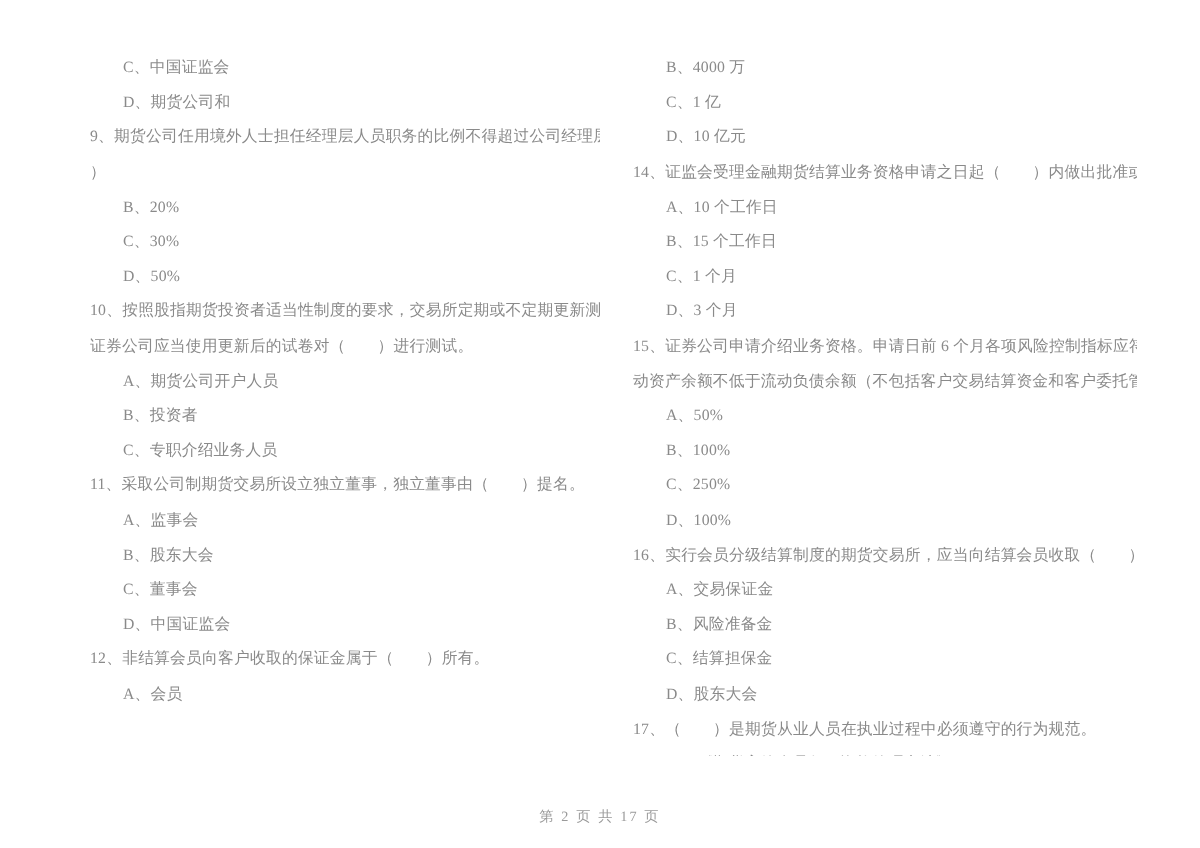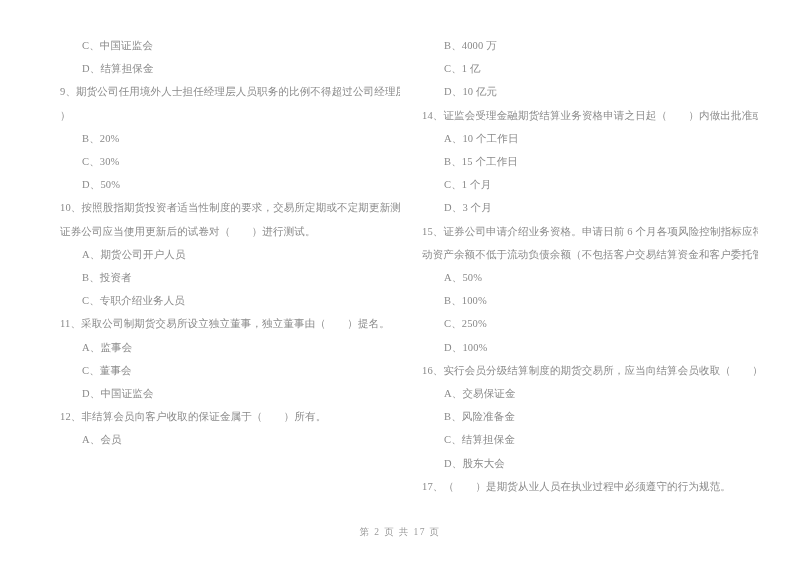--- a/index.html
+++ b/index.html
@@ -63,58 +63,59 @@
     color: #8a8a8a;
     padding-left: 22px;
     white-space: nowrap;
   }
   .opt-wide { padding-left: 24px; }
 
   .footer {
     position: absolute;
     left: 0;
     right: 0;
-    bottom: 26px;
+    bottom: 14px;
     text-align: center;
     font-size: 9.5px;
     letter-spacing: 1.4px;
     color: #9a9a9a;
   }
 </style>
 </head>
 <body>
 
 <div class="page">
 
   <div class="columns">
 
     <div class="col col-left">
 
       <div class="opt">C、中国证监会</div>
-      <div class="opt">D、结算担保金</div>
+      <div class="opt">D、期货公司和</div>
 
       <div class="q-block">
         <div class="q-stem">9、期货公司任用境外人士担任经理层人员职务的比例不得超过公司经理层人员总数的（</div>
         <div class="q-cont">）</div>
         <div class="opt">B、20%</div>
         <div class="opt">C、30%</div>
         <div class="opt">D、50%</div>
       </div>
 
       <div class="q-block">
         <div class="q-stem">10、按照股指期货投资者适当性制度的要求，交易所定期或不定期更新测试试卷。期货公司和</div>
         <div class="q-cont">证券公司应当使用更新后的试卷对（　　）进行测试。</div>
         <div class="opt">A、期货公司开户人员</div>
         <div class="opt">B、投资者</div>
         <div class="opt">C、专职介绍业务人员</div>
       </div>
 
       <div class="q-block">
         <div class="q-stem">11、采取公司制期货交易所设立独立董事，独立董事由（　　）提名。</div>
         <div class="opt">A、监事会</div>
+        <div class="opt">B、股东大会</div>
         <div class="opt">C、董事会</div>
         <div class="opt">D、中国证监会</div>
       </div>
 
       <div class="q-block">
         <div class="q-stem">12、非结算会员向客户收取的保证金属于（　　）所有。</div>
         <div class="opt">A、会员</div>
 
       </div>
 

